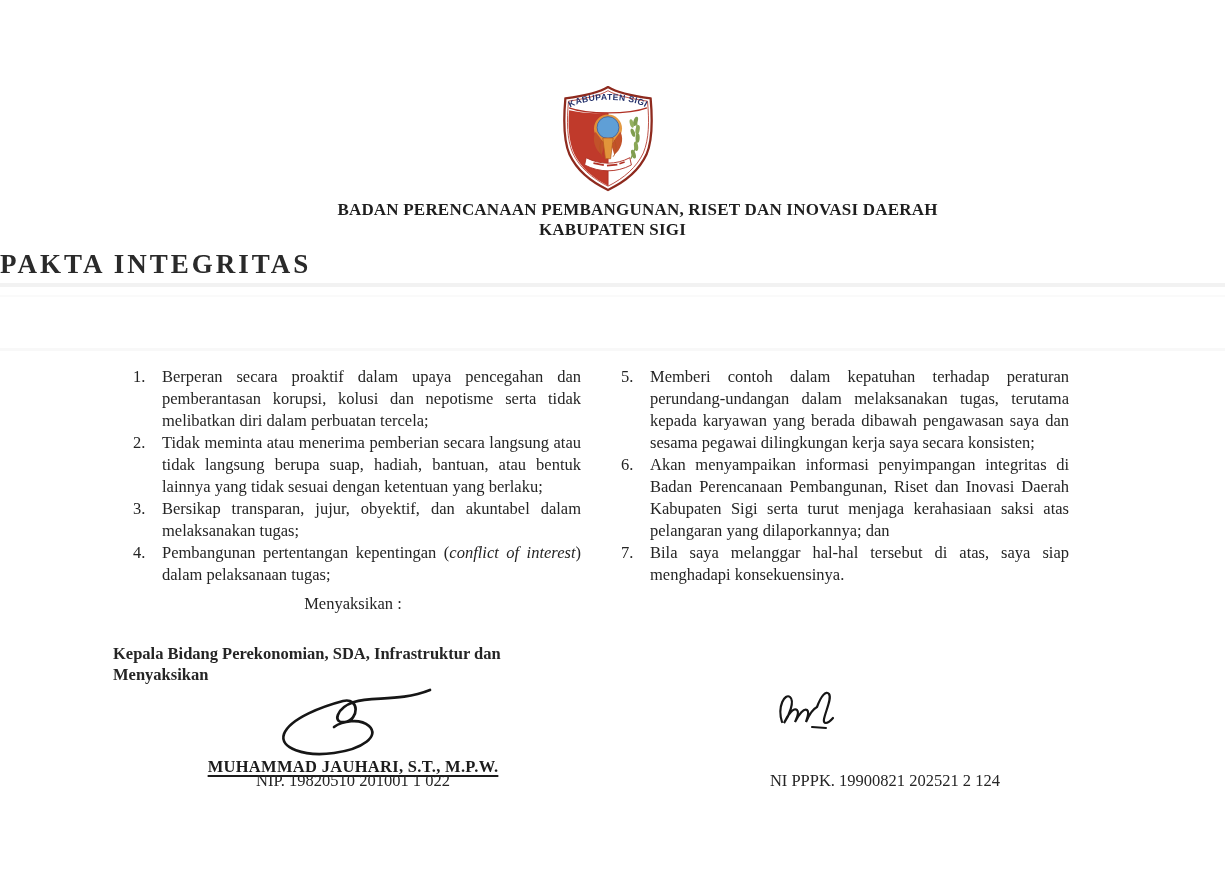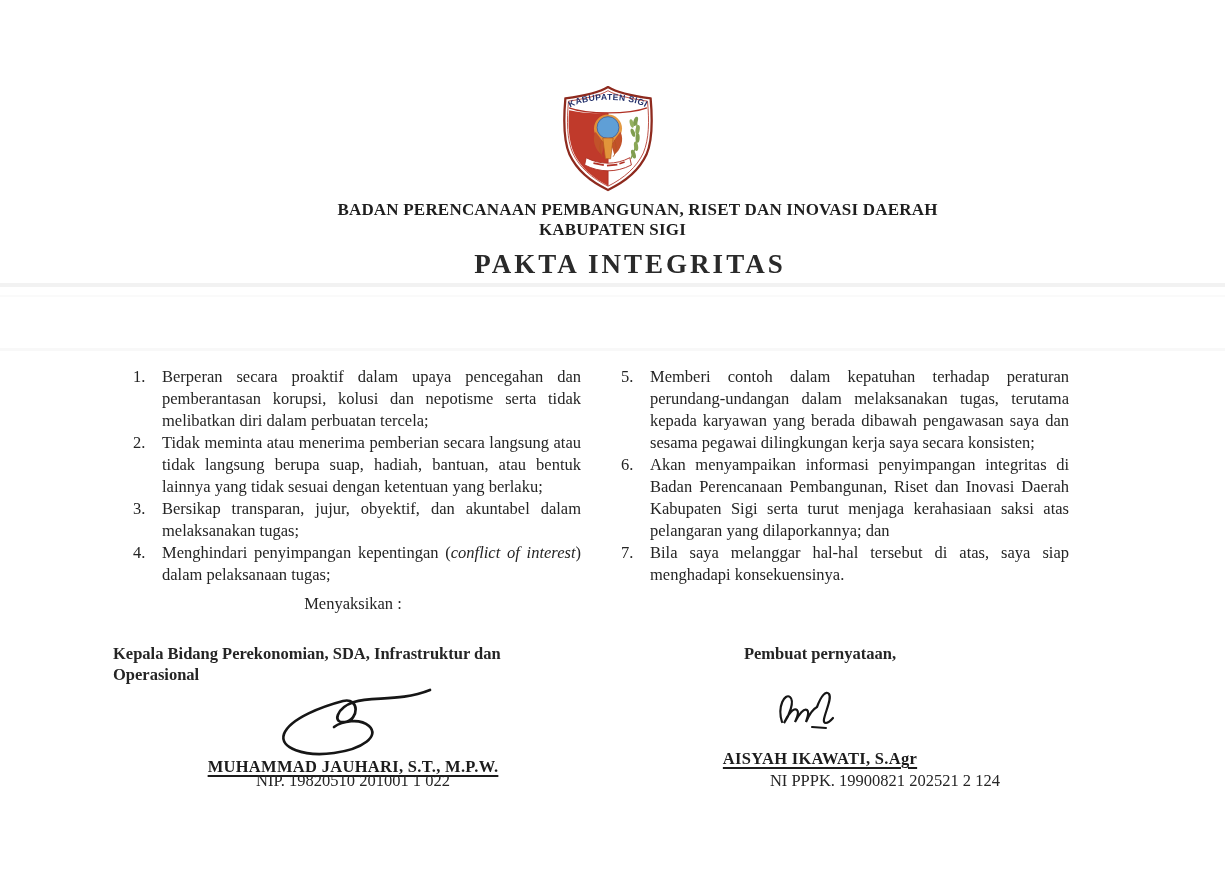--- a/index.html
+++ b/index.html
@@ -27,23 +27,22 @@
     color: #1e1e1e;
     margin-left: 25px;
   }
   .org-line2 {
     position: absolute; top: 220px; left: 0; width: 100%;
     text-align: center; font-weight: bold; font-size: 17px; letter-spacing: 0.2px;
     color: #1e1e1e;
   }
   .doc-title {
     position: absolute; top: 249px; left: 0; width: 100%;
-    text-align: center; font-weight: bold; font-size: 27px; letter-spacing: 3px;
+    font-weight: bold; font-size: 27px; letter-spacing: 3px;
     color: #2a2a2a;
-    padding-left: 35px;
   }
 
   .intro {
     position: absolute; top: 306px; left: 133px; width: 940px;
     font-size: 16.5px; line-height: 23px; text-align: justify;
   }
   .intro b { color: #1c1c1c; }
 
   .list-columns {
     position: absolute; top: 366px; left: 133px; width: 937px;
@@ -165,21 +164,21 @@
       <div class="list-item">
         <span class="num">2.</span>
         <span>Tidak meminta atau menerima pemberian secara langsung atau tidak langsung berupa suap, hadiah, bantuan, atau bentuk lainnya yang tidak sesuai dengan ketentuan yang berlaku;</span>
       </div>
       <div class="list-item">
         <span class="num">3.</span>
         <span>Bersikap transparan, jujur, obyektif, dan akuntabel dalam melaksanakan tugas;</span>
       </div>
       <div class="list-item">
         <span class="num">4.</span>
-        <span>Menghindari penyimpangan kepentingan (</span><span class="italic">conflict of interest</span><span>) dalam pelaksanaan tugas;</span>
+        <span>Pembangunan pertentangan kepentingan (</span><span class="italic">conflict of interest</span><span>) dalam pelaksanaan tugas;</span>
       </div>
     </div>
     <div class="list-col">
       <div class="list-item">
         <span class="num">5.</span>
         <span>Memberi contoh dalam kepatuhan terhadap peraturan perundang-undangan dalam melaksanakan tugas, terutama kepada karyawan yang berada dibawah pengawasan saya dan sesama pegawai dilingkungan kerja saya secara konsisten;</span>
       </div>
       <div class="list-item">
         <span class="num">6.</span>
         <span>Akan menyampaikan informasi penyimpangan integritas di Badan Perencanaan Pembangunan, Riset dan Inovasi Daerah Kabupaten Sigi serta turut menjaga kerahasiaan saksi atas pelangaran yang dilaporkannya; dan</span>
@@ -188,31 +187,29 @@
         <span class="num">7.</span>
         <span>Bila saya melanggar hal-hal tersebut di atas, saya siap menghadapi konsekuensinya.</span>
       </div>
     </div>
   </div>
 
 
   <div class="witness-label">Menyaksikan :</div>
   <div class="witness-title">
     <div>Kepala Bidang Perekonomian, SDA, Infrastruktur dan</div>
-    <div>Operasional</div>
+    <div>Menyaksikan</div>
   </div>
-  <div class="declarant-label">Pembuat pernyataan,</div>
 
   <svg class="sig-witness" viewBox="0 0 175 80">
     <path d="M168 10 C 138 22 110 16 92 22 C 74 28 70 44 83 42 C 97 40 98 17 81 21 C 62 26 28 38 22 54 C 17 68 42 77 72 73 C 101 69 118 56 107 46 C 98 38 80 41 72 47" fill="none" stroke="#161616" stroke-width="2.7" stroke-linecap="round"></path>
   </svg>
 
   <svg class="sig-declarant" viewBox="0 0 78 44">
     <path d="M7 34 C 2 18 10 5 15 9 C 20 13 14 28 9 35 C 13 26 19 19 22 22 C 25 25 21 31 20 34 C 24 26 29 20 32 22 C 35 24 32 30 31 34 C 34 27 38 21 42 19 C 46 8 51 2 54 6 C 57 10 51 22 49 31 C 48 36 52 37 58 30" fill="none" stroke="#161616" stroke-width="2.2" stroke-linecap="round"></path>
     <path d="M37 39 L 51 40" fill="none" stroke="#161616" stroke-width="2" stroke-linecap="round"></path>
   </svg>
 
   <div class="witness-name">MUHAMMAD JAUHARI, S.T., M.P.W.</div>
   <div class="witness-nip">NIP. 19820510 201001 1 022</div>
-  <div class="declarant-name">AISYAH IKAWATI, S.Agr</div>
   <div class="declarant-nip">NI PPPK. 19900821 202521 2 124</div>
 
 </div>
 
 </body></html>

